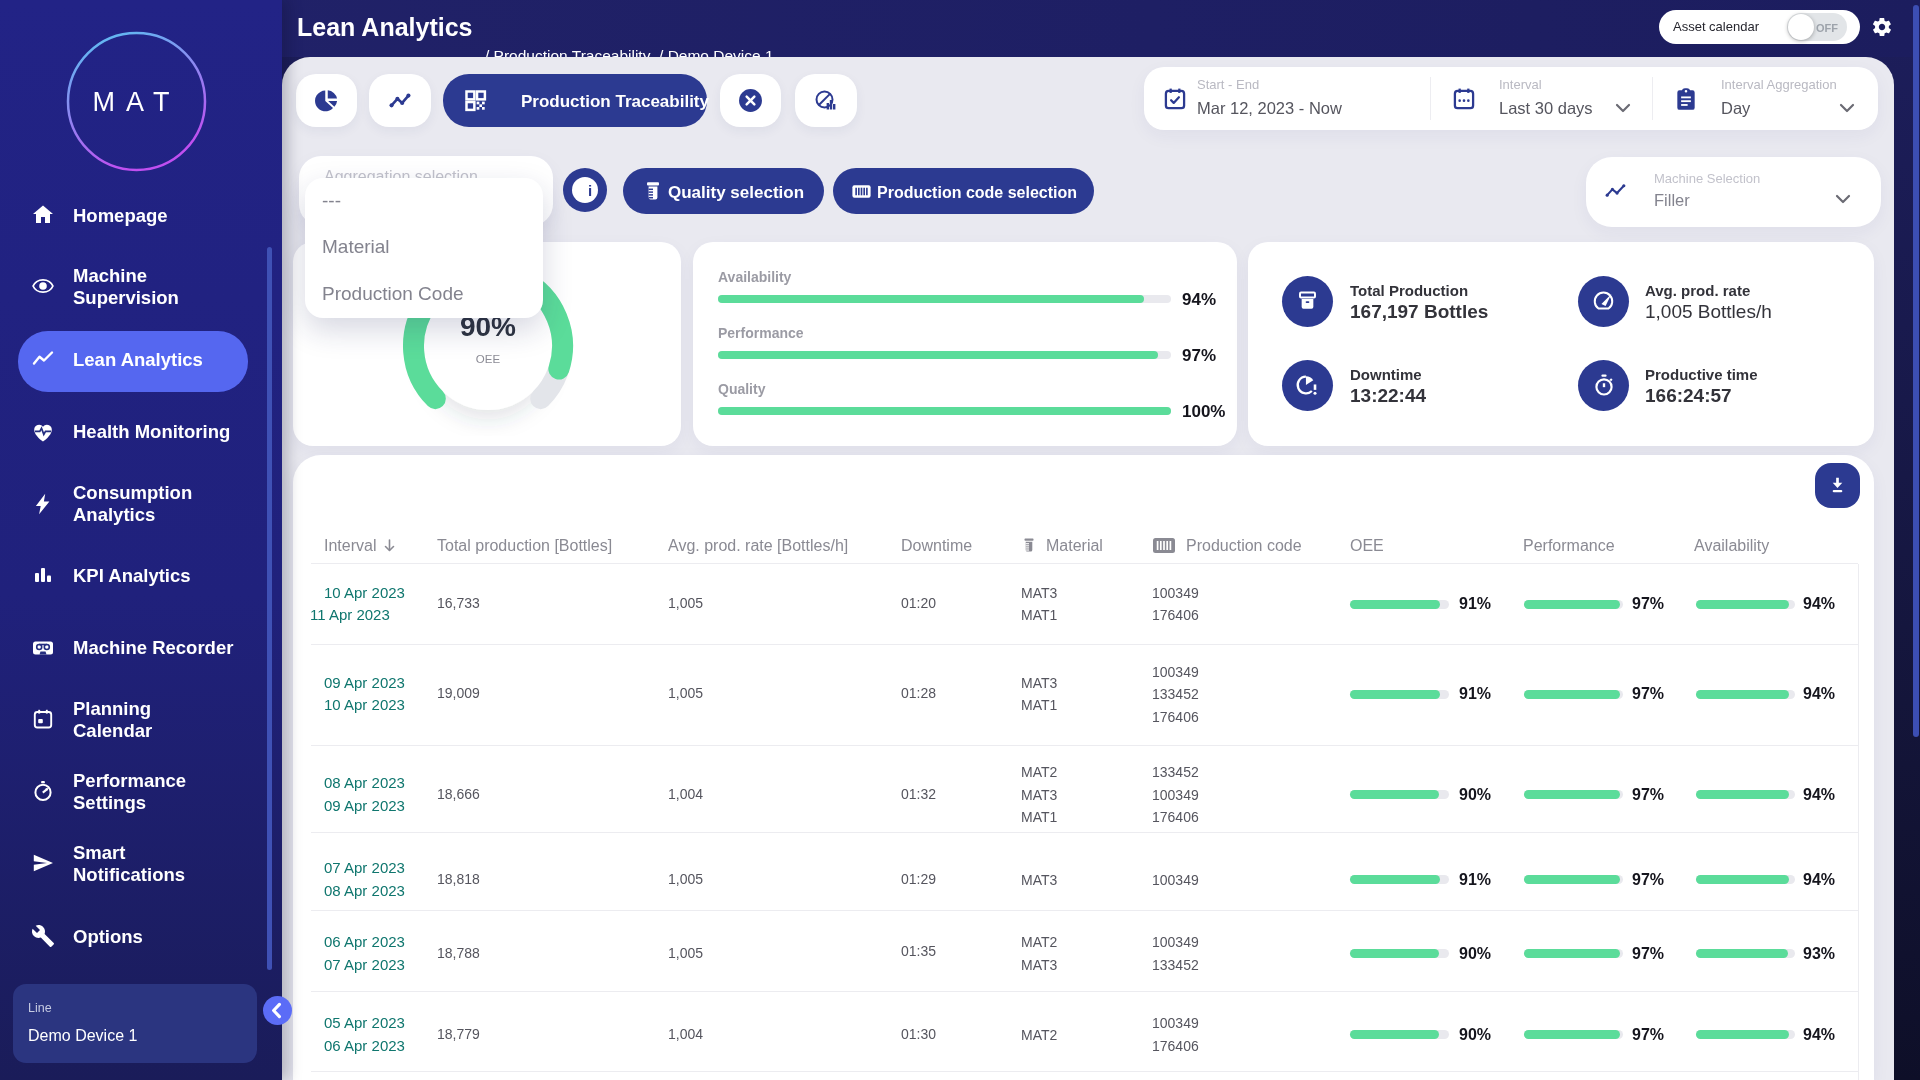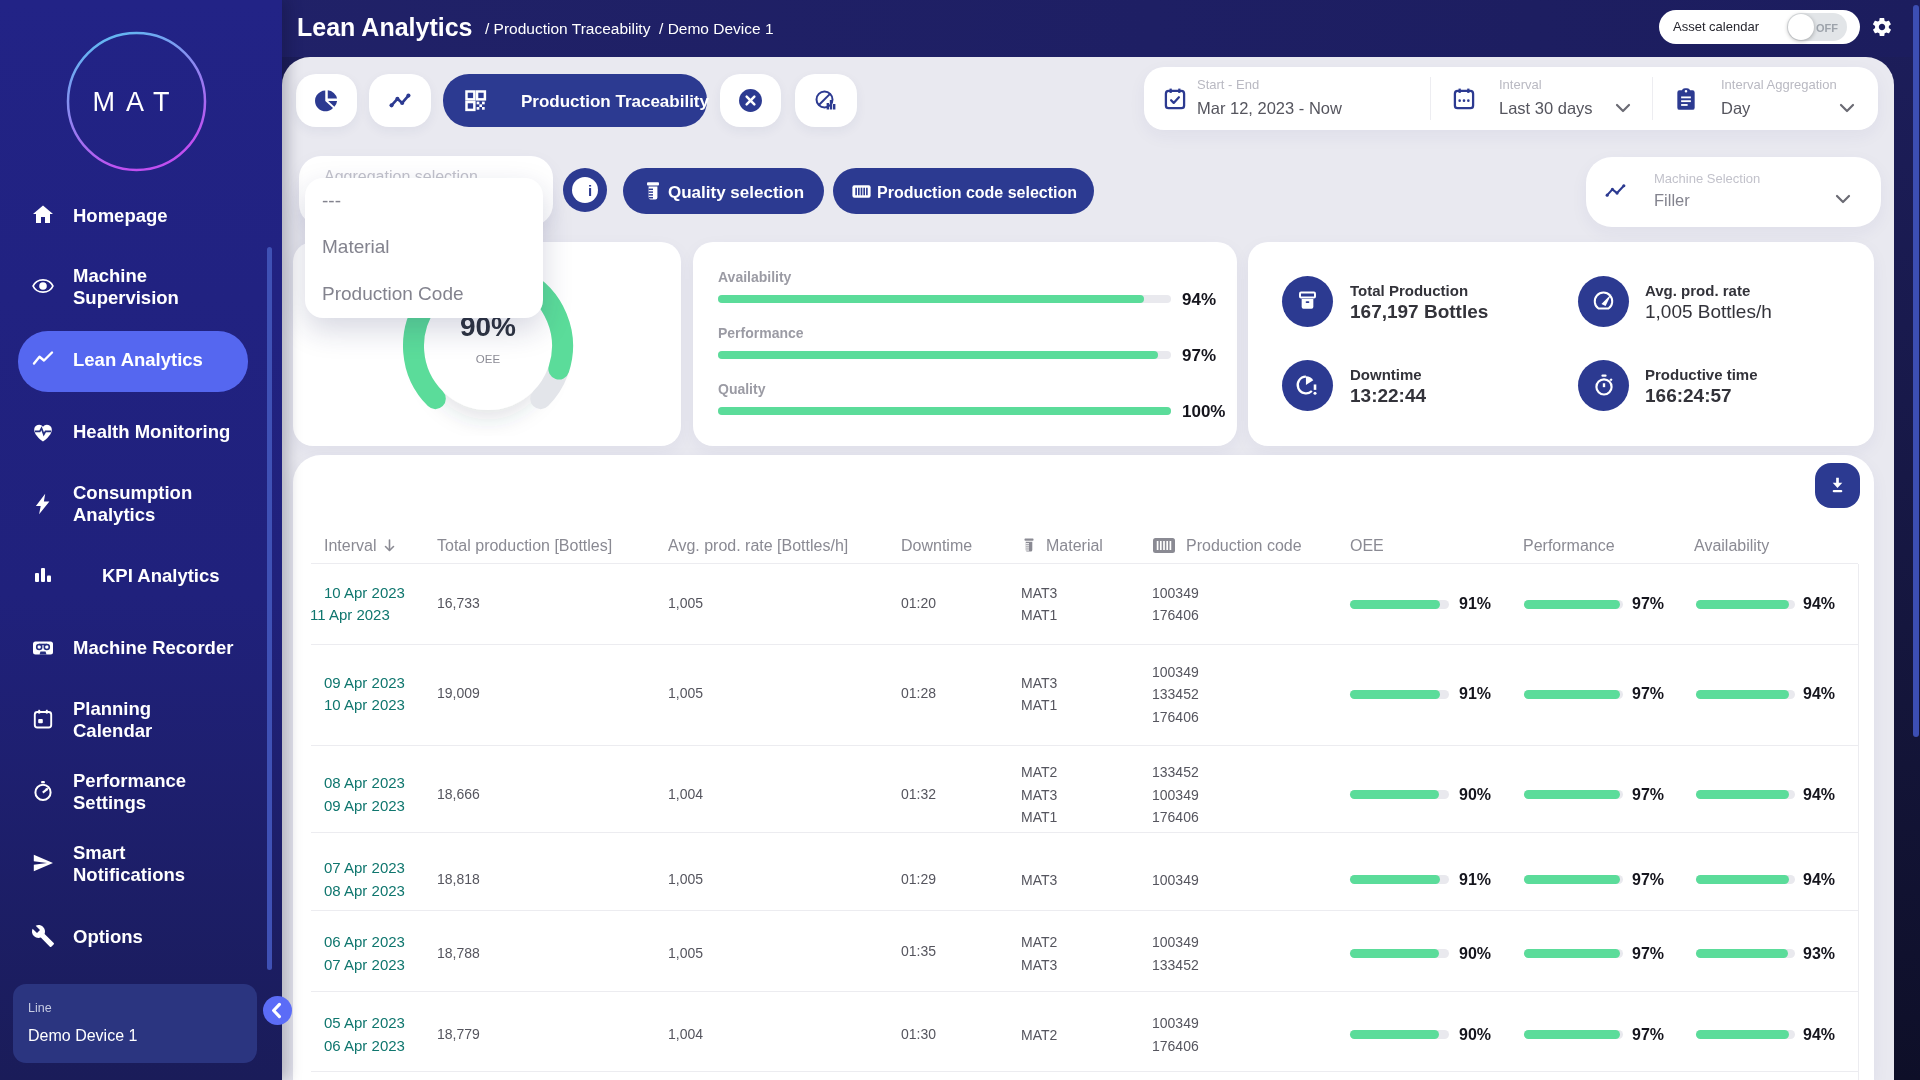--- a/index.html
+++ b/index.html
@@ -24,21 +24,21 @@
   #navpill { position:absolute; left:18px; top:331px; width:230px; height:61px;
     background:#5567f0; border-radius:30px; z-index:6; }
   #sbthumb { position:absolute; left:267px; top:247px; width:5px; height:723px;
     background:#3f51b5; border-radius:3px; z-index:6; }
   #linecard { position:absolute; left:13px; top:984px; width:244px; height:79px;
     background:#2b3580; border-radius:13px; z-index:6; }
   #collapse { position:absolute; left:263px; top:996px; width:29px; height:29px;
     border-radius:50%; background:#5b6cf7; z-index:9; }
 
   
-  .crumb { color:#fff; }
+  .crumb { color:#fff;margin-top:27px; }
 
   
   .wbtn { position:absolute; background:#fff; border-radius:20px;
     box-shadow:0 4px 12px rgba(40,45,110,0.06); }
   .bbtn { position:absolute; background:#2c3a91; color:#fff; font-weight:bold;
     display:flex; align-items:center; justify-content:center; }
 
   
   .track { position:absolute; background:#e9e9ee; border-radius:4.5px; }
   .fill  { position:absolute; background:#5bdc9a; border-radius:4.5px; height:100%; left:0; top:0; }
@@ -502,21 +502,21 @@
     <svg class="abs nav-ic" style="top:492px;" viewBox="0 0 24 24" fill="#fff">
         <path d="M14.2 1.8 4.9 13.9h4.8L8.1 22.2 18.4 9.6h-5.5z"></path>
       </svg>
     <div class="abs nav-tx" style="top:482px;">Consumption<br>Analytics</div>
 
     <svg class="abs nav-ic" style="top:563px;" viewBox="0 0 24 24" fill="#fff">
         <rect x="4" y="10" width="4" height="9" rx="1"></rect>
         <rect x="10" y="5" width="4" height="14" rx="1"></rect>
         <rect x="16" y="12.5" width="4" height="6.5" rx="1"></rect>
       </svg>
-    <div class="abs nav-tx" style="top:565px;margin-left:29px;">KPI Analytics</div>
+    <div class="abs nav-tx" style="top:565px;">KPI Analytics</div>
 
     <svg class="abs nav-ic" style="top:636px;" viewBox="0 0 24 24">
         <rect x="2" y="5.5" width="20" height="13" rx="2.5" fill="#fff"></rect>
         <circle cx="8.2" cy="11" r="2.5" fill="none" stroke="#252e80" stroke-width="1.6"></circle>
         <circle cx="15.8" cy="11" r="2.5" fill="none" stroke="#252e80" stroke-width="1.6"></circle>
         <line x1="8.2" y1="8.5" x2="15.8" y2="8.5" stroke="#252e80" stroke-width="1.6"></line>
         <path d="M8.5 18.5 9.5 15.5 h5 l1 3z" fill="#252e80"></path>
       </svg>
     <div class="abs nav-tx" style="top:637px;">Machine Recorder</div>
 

